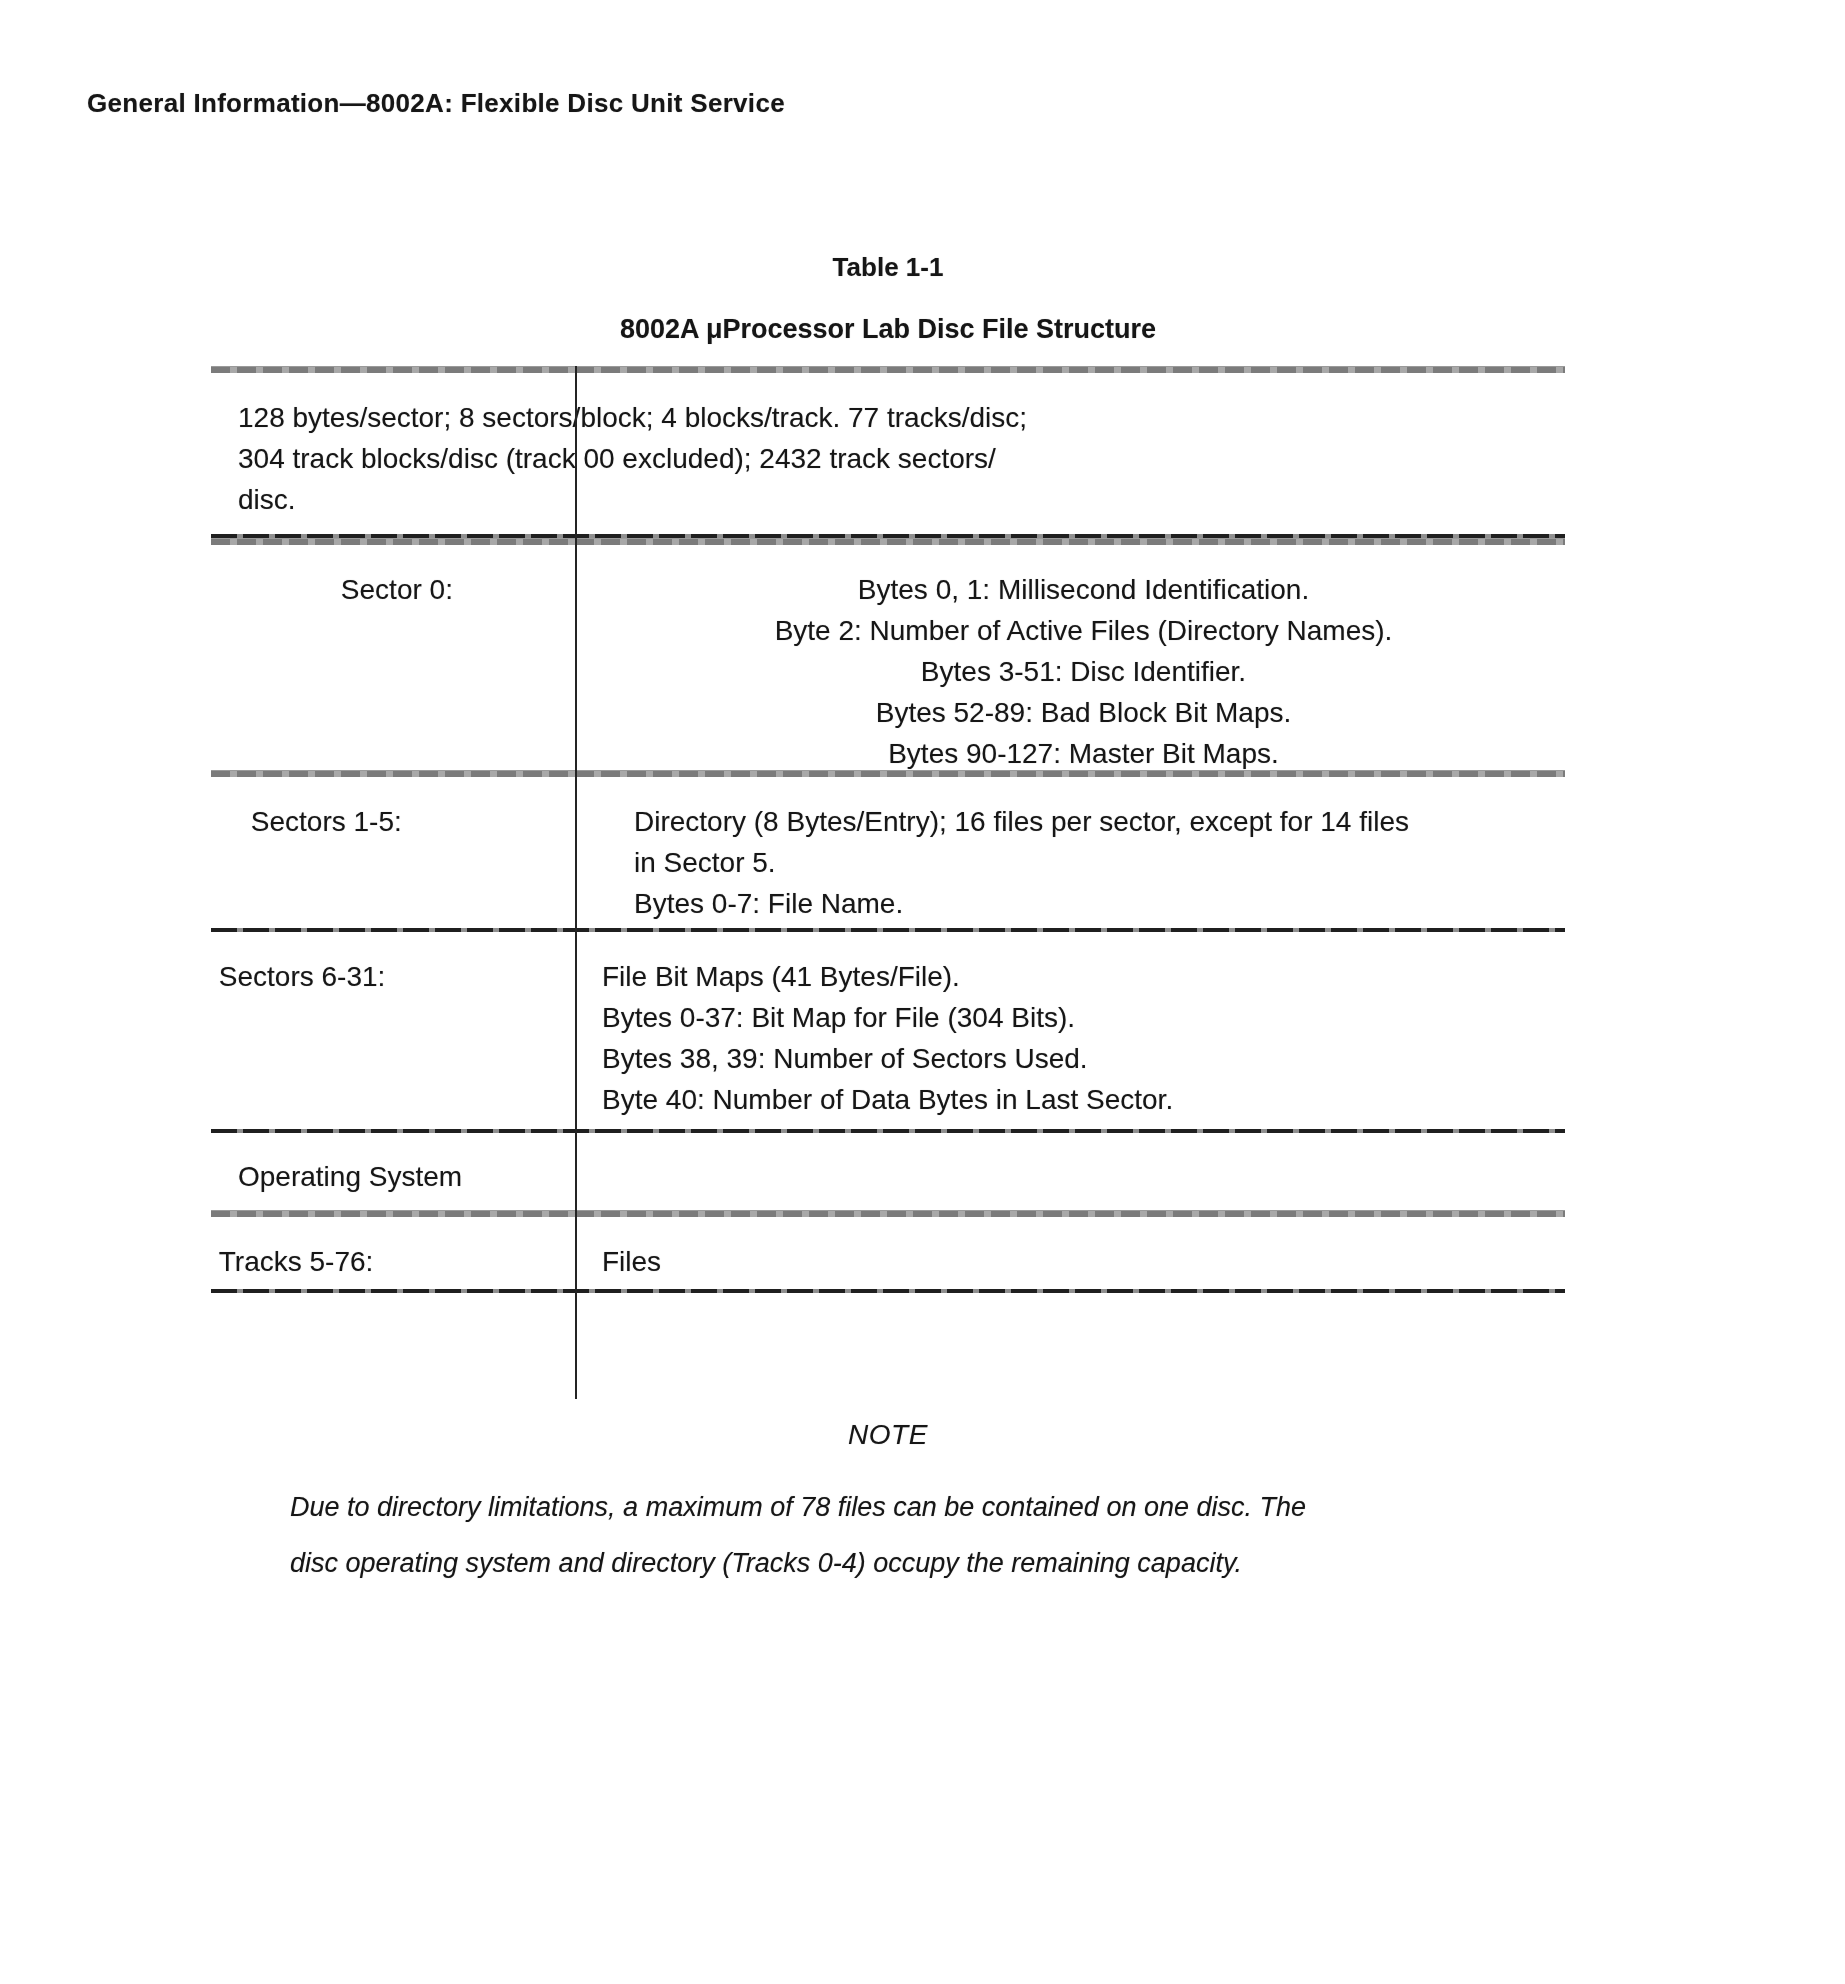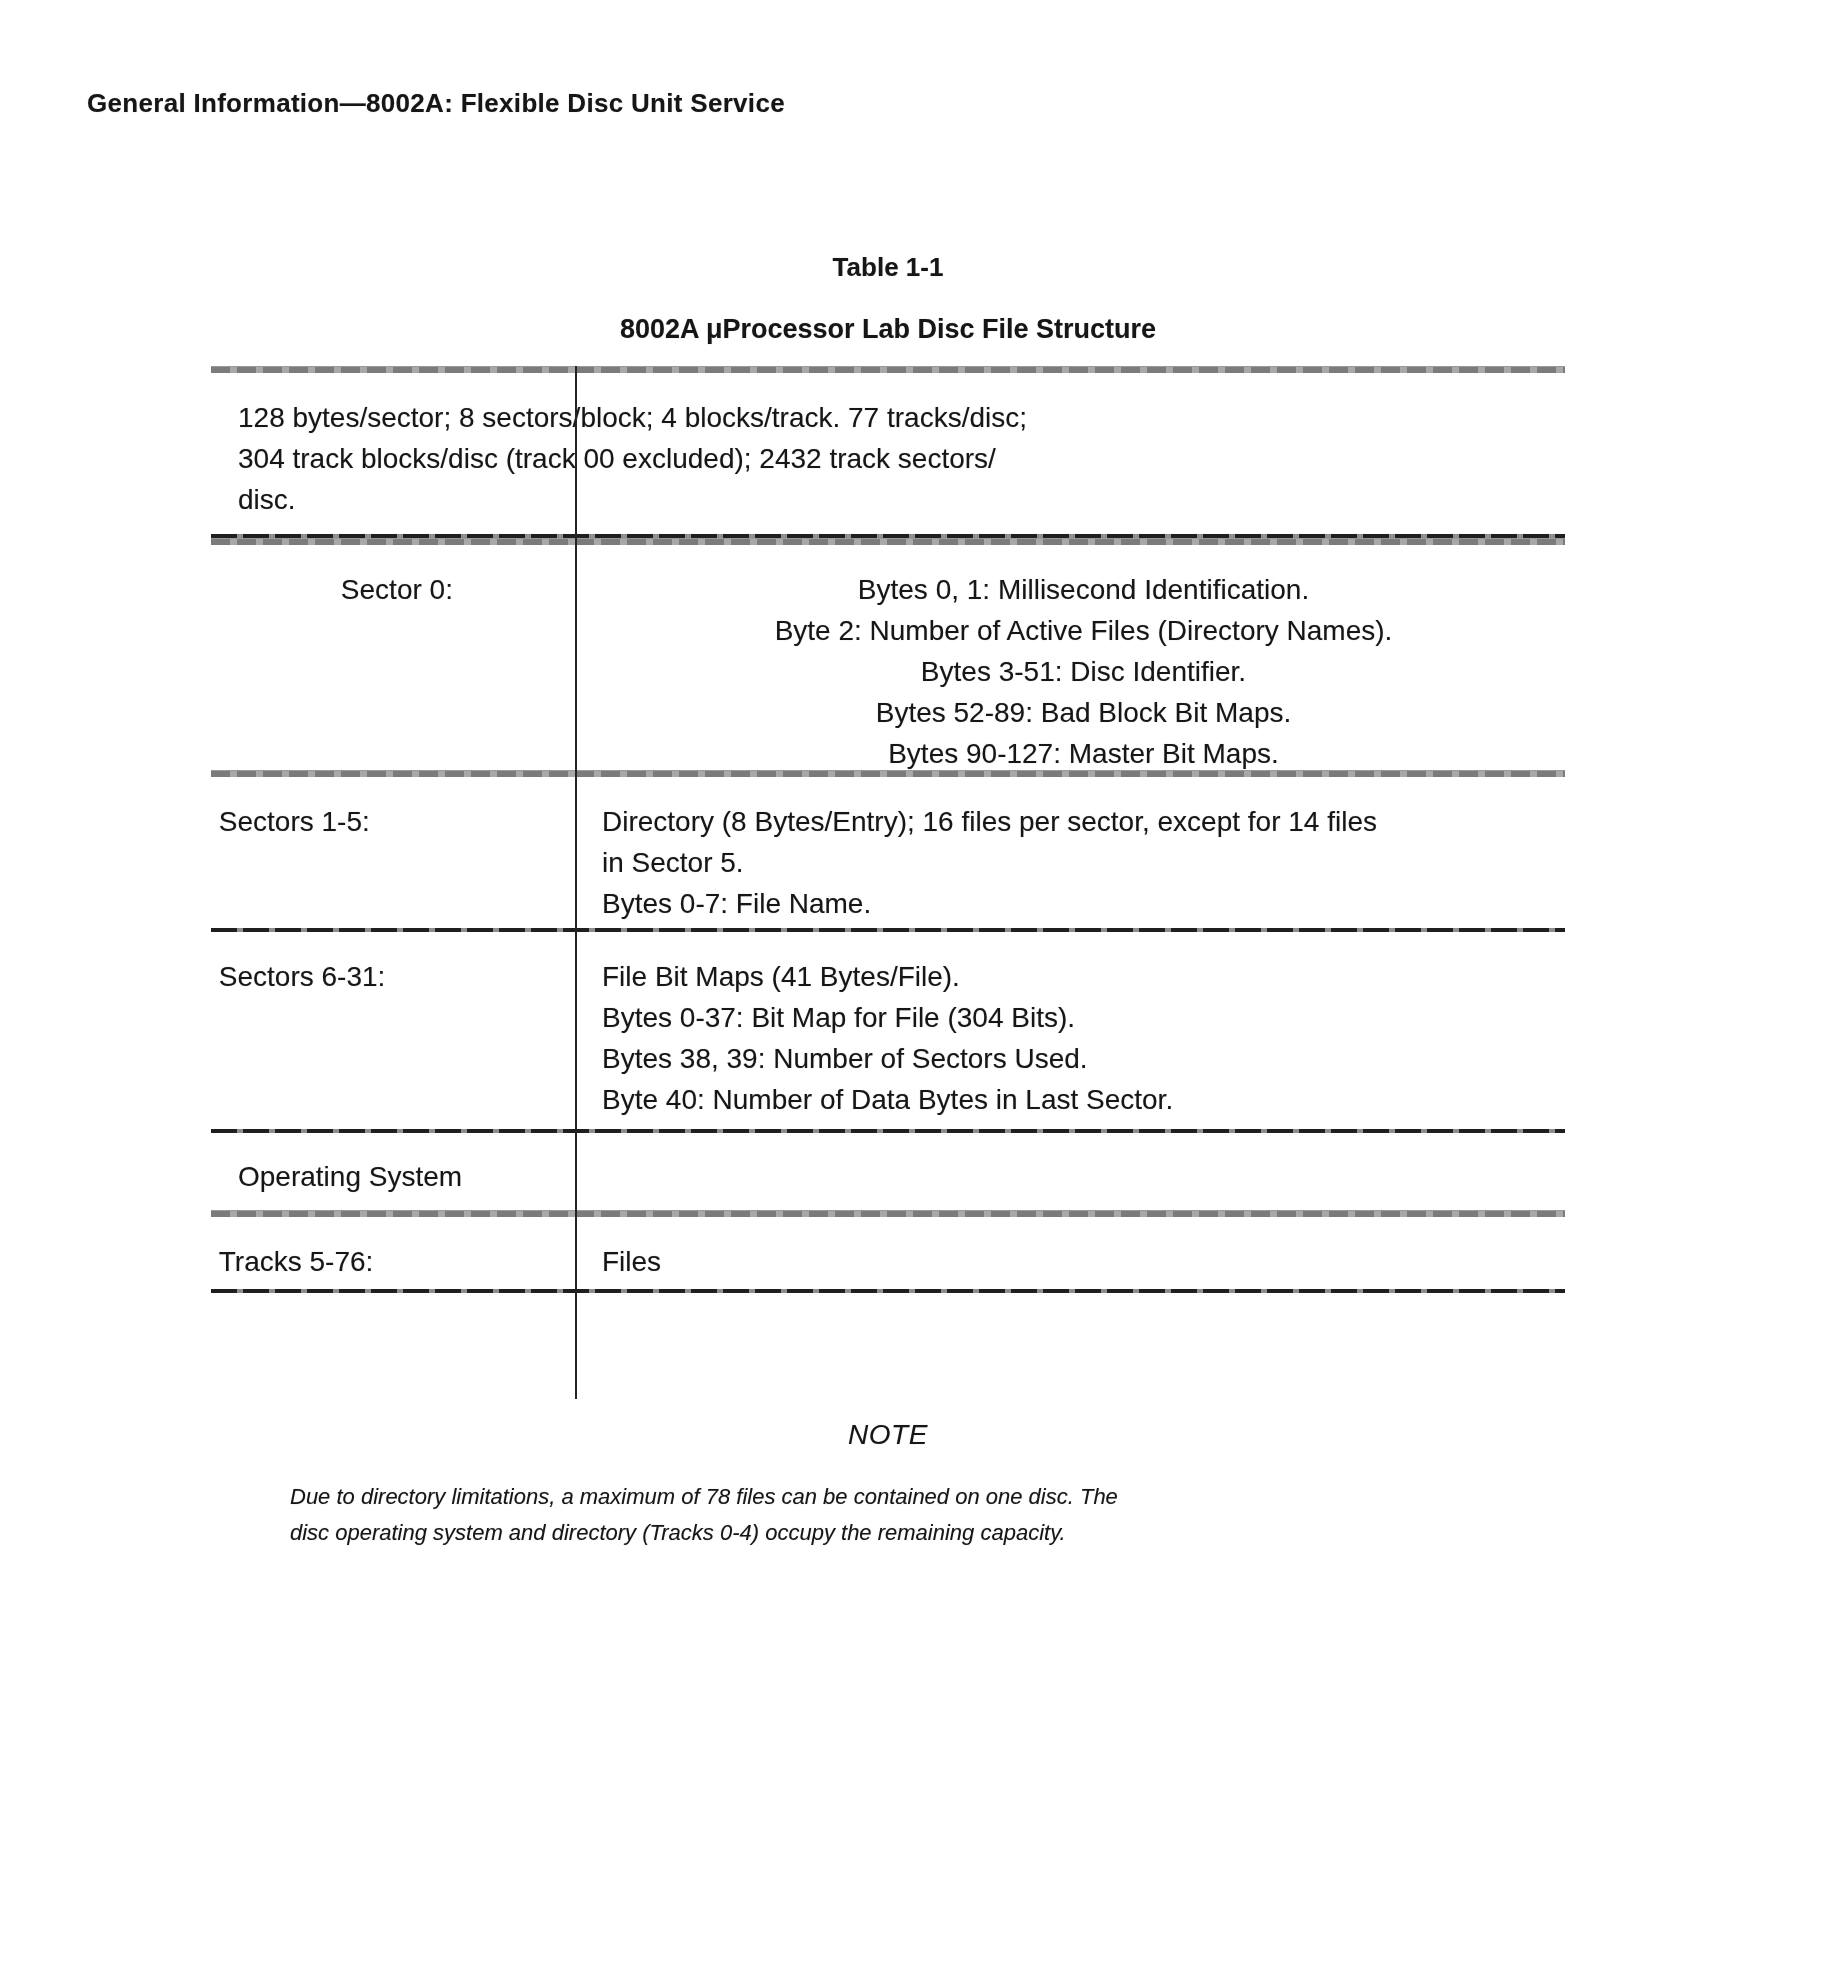--- a/index.html
+++ b/index.html
@@ -85,21 +85,21 @@
   }
   .t-row .cell-value {
     padding-left: 27px;
     font-size: 28px;
     line-height: 41px;
     white-space: pre;
   }
   .h-r1 { height: 161px; }
   .h-r2 { height: 67px; }
   .h-r3 { height: 225px; text-align: center; }
-  .h-r4 { height: 151px; }
+  .h-r4 { height: 151px; margin-left: 32px; }
   .h-r5 { height: 197px; }
   .h-r6 { height: 77px; }
   .h-r7 { height: 72px; }
 
   .col-divider {
     position: absolute;
     left: 575px;
     top: 366px;
     width: 2.2px;
     height: 1033px;
@@ -114,23 +114,23 @@
     text-align: center;
     font-size: 28px;
     font-style: italic;
     letter-spacing: 0.6px;
     white-space: pre;
   }
   .note-body {
     position: absolute;
     left: 290px;
     top: 1479px;
-    font-size: 22px;
+    font-size: 27px;
     font-style: italic;
-    line-height: 36px;
+    line-height: 56px;
     white-space: pre;
   }
 </style>
 </head>
 <body>
 
 <div class="page-header txt">General Information—8002A: Flexible Disc Unit Service</div>
 
 <div class="table-caption txt">Table 1-1</div>
 

